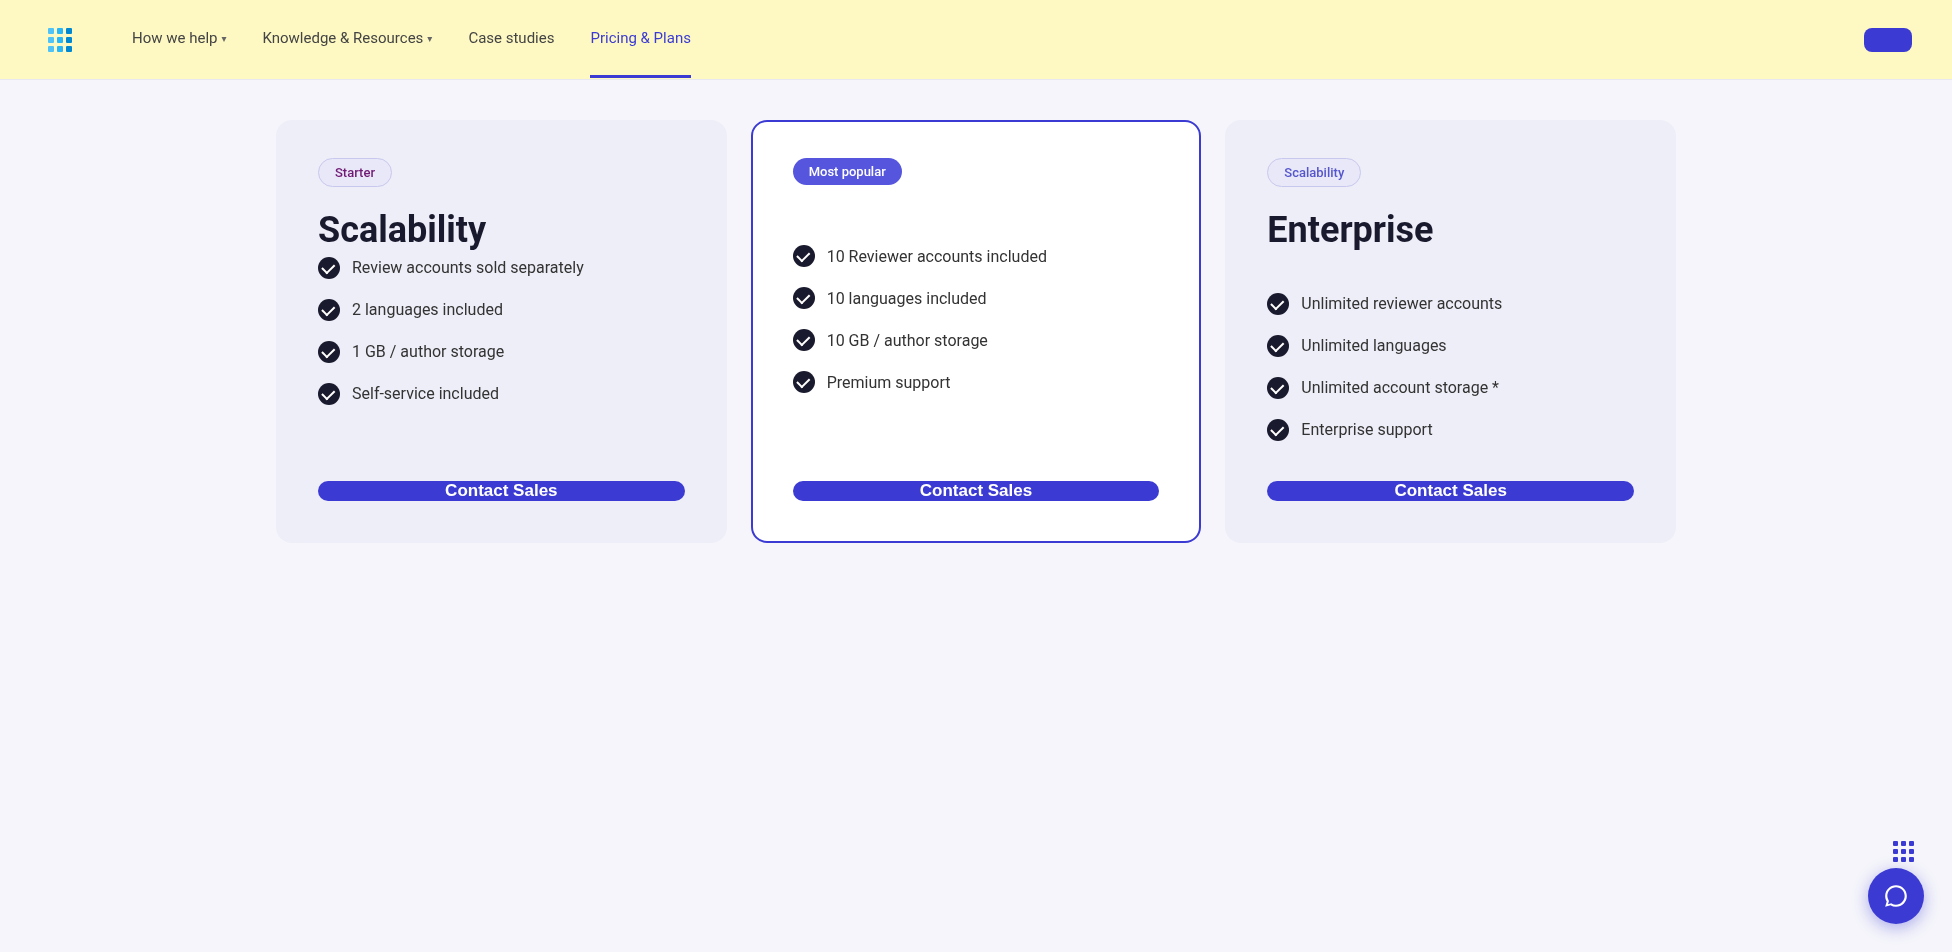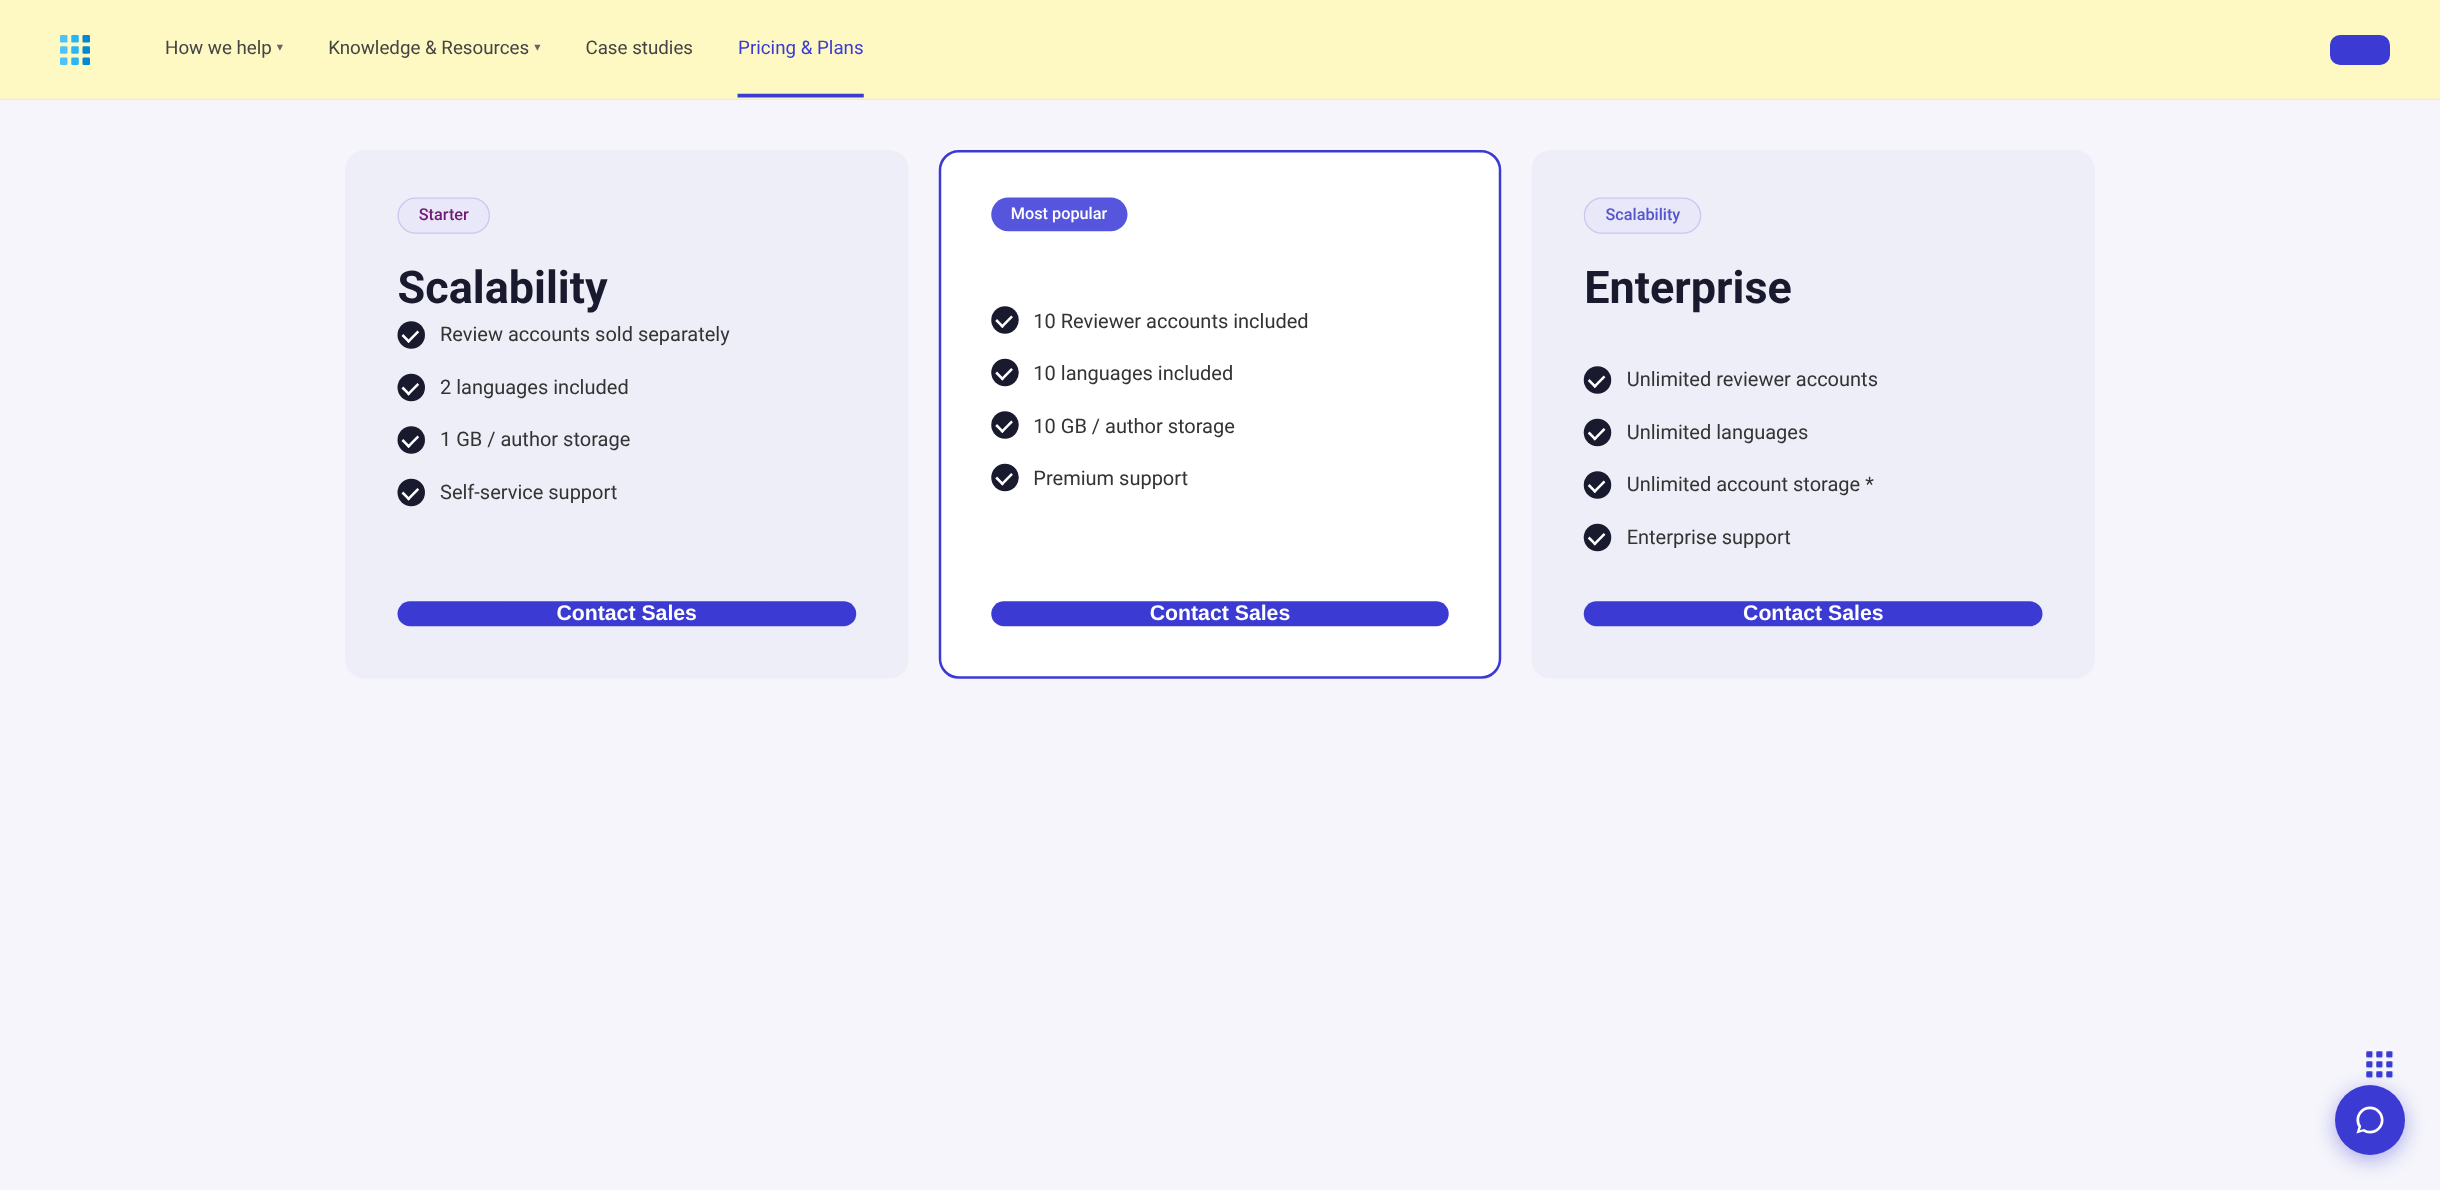--- a/index.html
+++ b/index.html
@@ -278,21 +278,21 @@
           <li class="feature-item">
             <div class="check-icon"></div>
             <span>2 languages included</span>
           </li>
           <li class="feature-item">
             <div class="check-icon"></div>
             <span>1 GB / author storage</span>
           </li>
           <li class="feature-item">
             <div class="check-icon"></div>
-            <span>Self-service support</span>
+            <span>Self-service included</span>
           </li>
         </ul>
         <button class="contact-btn">Contact Sales</button>
       </div>
       <div class="plan-card featured">
         <span class="badge badge-popular">Most popular</span>
         <div style="margin-bottom: 36px;"></div>
         <ul class="features-list">
           <li class="feature-item">
             <div class="check-icon"></div>

